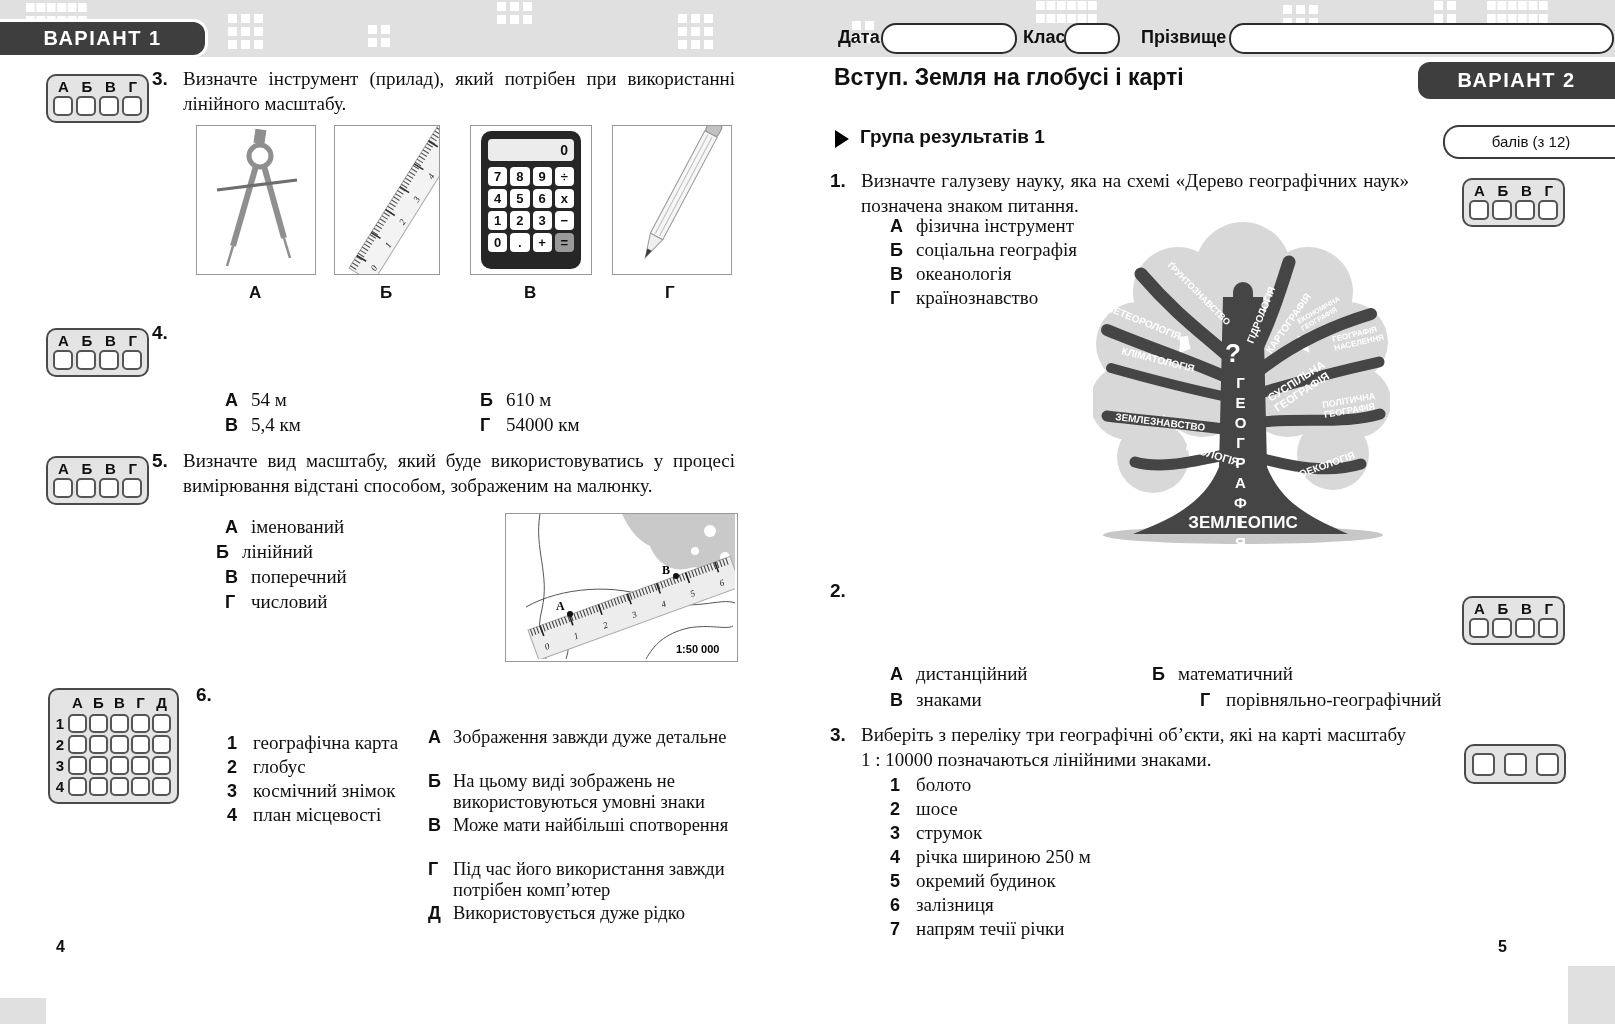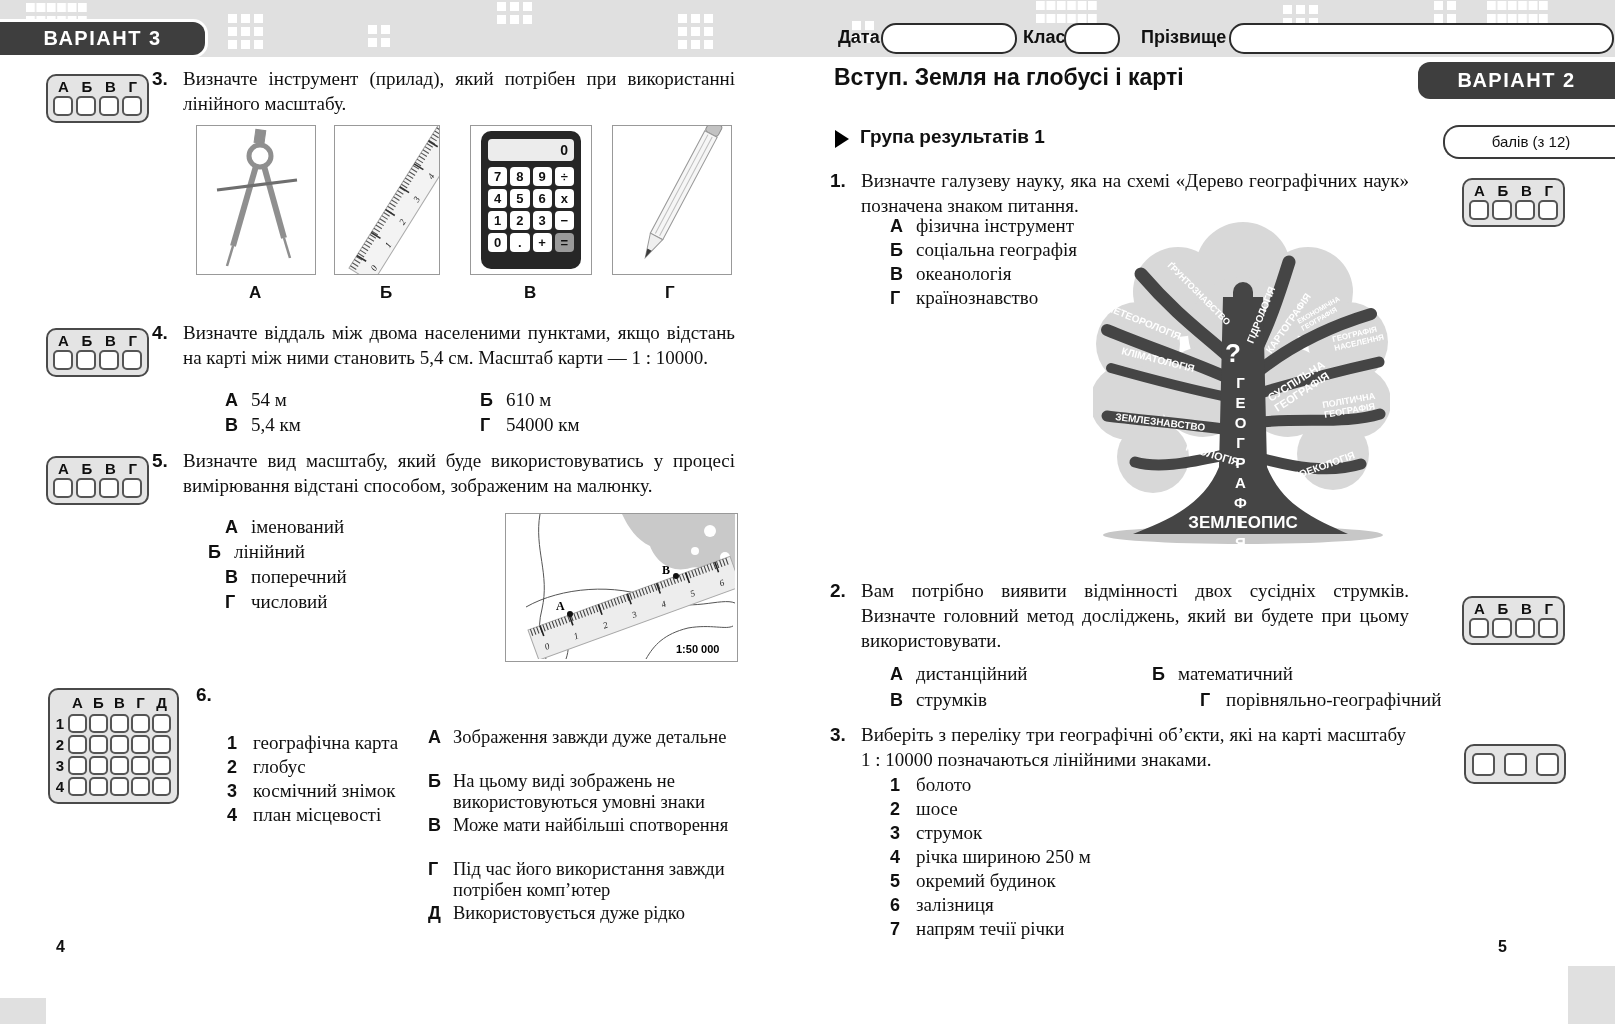--- a/index.html
+++ b/index.html
@@ -89,21 +89,21 @@
   <div class="dots" style="left:368px;top:25px;width:22px;height:22px"></div>
   <div class="dots" style="left:497px;top:2px;width:35px;height:22px"></div>
   <div class="dots" style="left:678px;top:14px;width:35px;height:35px"></div>
   <div class="dots" style="left:852px;top:21px;width:22px;height:22px"></div>
   <div class="dots" style="left:1036px;top:1px;width:61px;height:22px"></div>
   <div class="dots" style="left:1283px;top:5px;width:35px;height:22px"></div>
   <div class="dots" style="left:1434px;top:1px;width:22px;height:22px"></div>
   <div class="dots" style="left:1487px;top:1px;width:61px;height:22px"></div>
   <div class="dots" style="left:1557px;top:25px;width:35px;height:9px"></div>
 
-  <div class="tab tab1">ВАРІАНТ 3</div>
+  <div class="tab tab1">ВАРІАНТ 1</div>
 
   <div class="hlabel" style="left:838px">Дата</div>
   <div class="hfield" style="left:881px;width:132px"></div>
   <div class="hlabel" style="left:1023px">Клас</div>
   <div class="hfield" style="left:1064px;width:52px"></div>
   <div class="hlabel" style="left:1141px">Прізвище</div>
   <div class="hfield" style="left:1229px;width:381px"></div>
 
   <div class="agrid" style="left:46px;top:74px">
     <div class="agl">
@@ -201,21 +201,20 @@
         <span>Г</span>
     </div>
     <div class="agb">
       <span class="abox"></span>
         <span class="abox"></span>
         <span class="abox"></span>
         <span class="abox"></span>
     </div>
   </div>
   <div class="qnum" style="left:152px;top:320px">4.</div>
-  <div class="qtext" style="left:183px;top:320px;width:552px">Визначте віддаль між двома населеними пунктами, якщо відстань на карті між ними становить 5,4 см. Масштаб карти — 1 : 10000.</div>
   <div class="opt" style="left:225px;top:388px"><b>А</b><span>54 м</span></div>
   <div class="opt" style="left:480px;top:388px"><b>Б</b><span>610 м</span></div>
   <div class="opt" style="left:225px;top:413px"><b>В</b><span>5,4 км</span></div>
   <div class="opt" style="left:480px;top:413px"><b>Г</b><span>54000 км</span></div>
 
   <div class="agrid" style="left:46px;top:456px">
     <div class="agl">
       <span>А</span>
         <span>Б</span>
         <span>В</span>
@@ -224,21 +223,21 @@
     <div class="agb">
       <span class="abox"></span>
         <span class="abox"></span>
         <span class="abox"></span>
         <span class="abox"></span>
     </div>
   </div>
   <div class="qnum" style="left:152px;top:448px">5.</div>
   <div class="qtext" style="left:183px;top:448px;width:552px">Визначте вид масштабу, який буде використовуватись у процесі вимірювання відстані способом, зображеним на малюнку.</div>
   <div class="opt" style="left:225px;top:515px"><b>А</b><span>іменований</span></div>
-  <div class="opt" style="left:208px;top:540px"><b>Б</b><span>лінійний</span></div>
+  <div class="opt" style="left:216px;top:540px"><b>Б</b><span>лінійний</span></div>
   <div class="opt" style="left:225px;top:565px"><b>В</b><span>поперечний</span></div>
   <div class="opt" style="left:225px;top:590px"><b>Г</b><span>числовий</span></div>
 
   <div class="mapbox">
     <svg width="229" height="145" viewBox="0 0 229 145">
       <path d="M116,0 H229 V56 C208,62 194,50 184,54 C164,60 149,46 144,32 C131,26 122,13 116,0 Z" fill="#c9c9c9"></path>
       <circle cx="204" cy="17" r="6" fill="#fff"></circle>
         <circle cx="189" cy="37" r="4" fill="#fff"></circle>
         <circle cx="219" cy="43" r="5" fill="#fff"></circle>
       <g stroke="#555" stroke-width="1" fill="none">
@@ -428,24 +427,23 @@
         <span>Г</span>
     </div>
     <div class="agb">
       <span class="abox"></span>
         <span class="abox"></span>
         <span class="abox"></span>
         <span class="abox"></span>
     </div>
   </div>
   <div class="qnum" style="left:830px;top:578px">2.</div>
-  <div class="qtext" style="left:861px;top:578px;width:548px">Вам потрібно виявити відмінності двох сусідніх струмків. Визначте головний метод досліджень, який ви будете при цьому використовувати.</div>
   <div class="opt" style="left:890px;top:662px"><b>А</b><span>дистанційний</span></div>
   <div class="opt" style="left:1152px;top:662px"><b>Б</b><span>математичний</span></div>
-  <div class="opt" style="left:890px;top:688px"><b>В</b><span>струмків</span></div>
+  <div class="opt" style="left:890px;top:688px"><b>В</b><span>знаками</span></div>
   <div class="opt" style="left:1200px;top:688px"><b>Г</b><span>порівняльно-географічний</span></div>
 
   <div class="grid3">
     <span class="abox"></span>
       <span class="abox"></span>
       <span class="abox"></span>
   </div>
   <div class="qnum" style="left:830px;top:722px">3.</div>
   <div class="qtext" style="left:861px;top:722px;width:545px">Виберіть з переліку три географічні об’єкти, які на карті масштабу 1 : 10000 позначаються лінійними знаками.</div>
   <div class="li" style="left:890px;top:773px"><b>1</b><span>болото</span></div>

